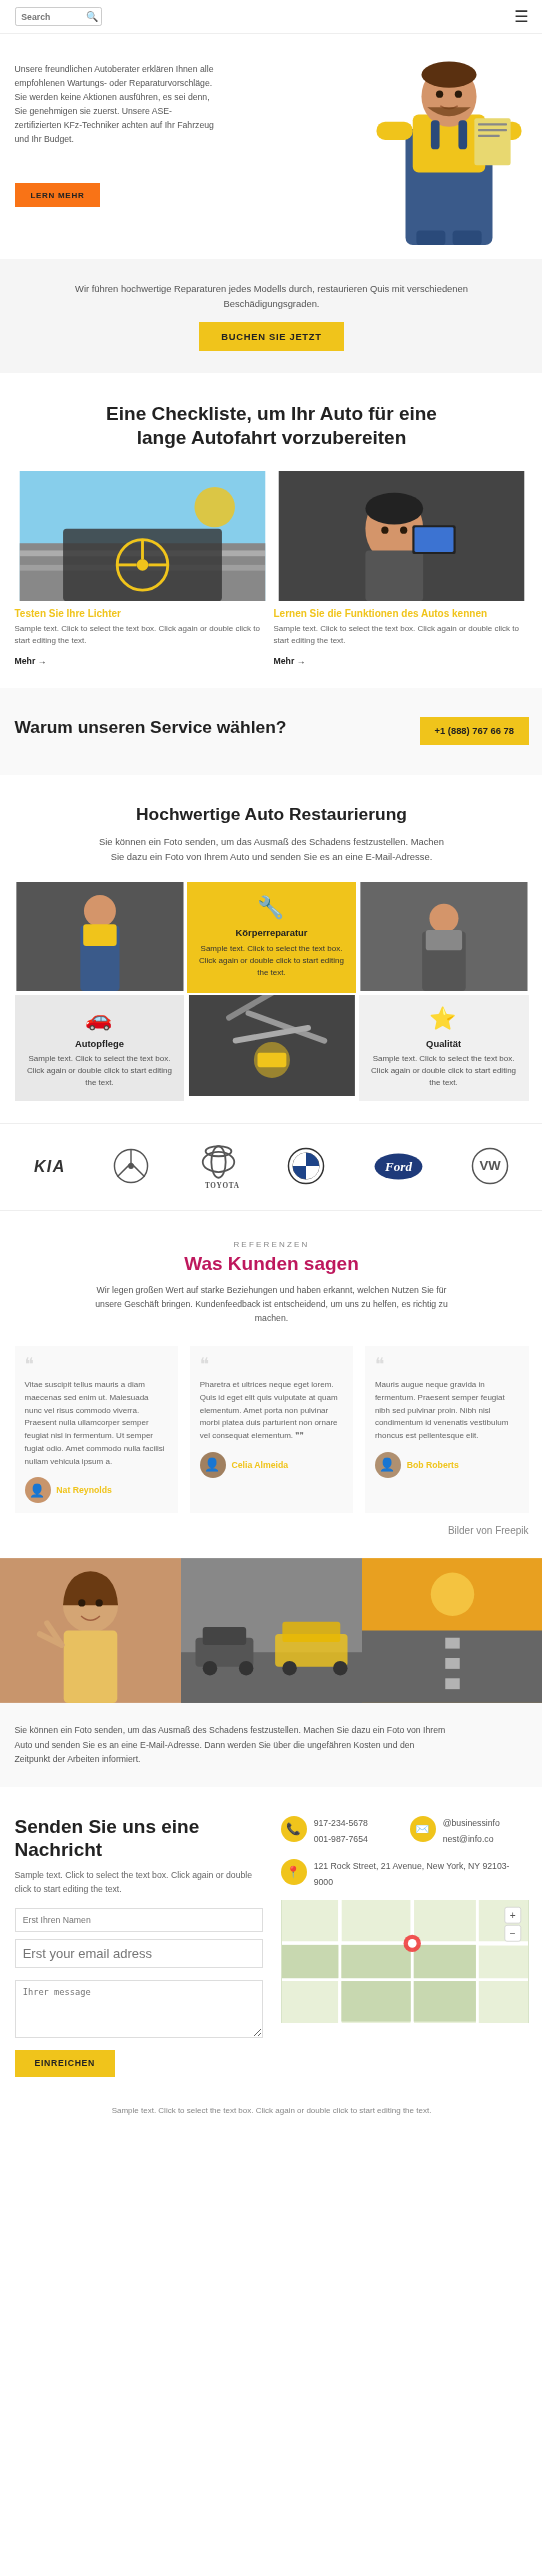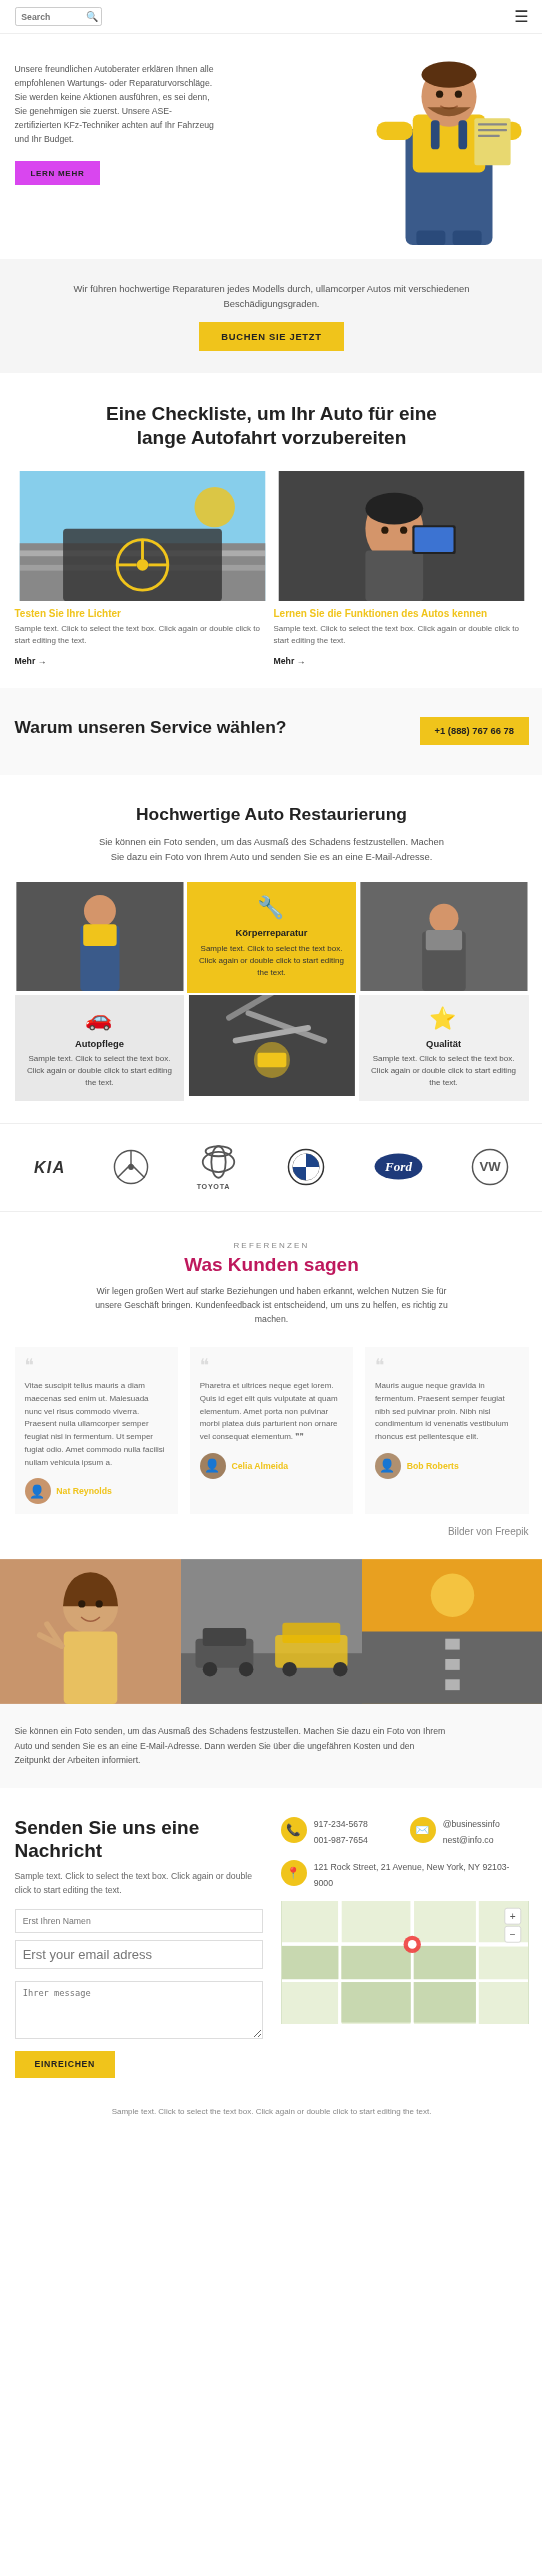--- a/index.html
+++ b/index.html
@@ -14,21 +14,21 @@
   <div class="header-search" style="display:flex;align-items:center;border:0.7px solid #ccc;border-radius:2.2px;padding:2.9px 5.8px;width:87px;">
     <input type="text" style="border: none; outline: none; font-size: 8.7px; width: 65px;" placeholder="Search">
     <span style="font-size:10px;color:#888;">🔍</span>
   </div>
   <button style="background:none;border:none;font-size:16px;cursor:pointer;color:#333;">☰</button>
 </header>
 
 <section style="position:relative;padding:29px 14.5px 14.5px 14.5px;background:#fff;display:flex;align-items:flex-start;min-height:217px;overflow:hidden;">
   <div style="flex:1;max-width:246px;z-index:2;">
     <p style="font-size:8.7px;color:#555;line-height:1.6;margin-bottom:14.5px;max-width:203px;">Unsere freundlichen Autoberater erklären Ihnen alle empfohlenen Wartungs- oder Reparaturvorschläge. Sie werden keine Aktionen ausführen, es sei denn, Sie genehmigen sie zuerst. Unsere ASE-zertifizierten KFz-Techniker achten auf Ihr Fahrzeug und Ihr Budget.</p>
-    <button style="background:#d946ef;color:#222;border:none;padding:7.2px 16px;font-size:8px;font-weight:bold;cursor:pointer;text-transform:uppercase;letter-spacing:0.7px;">LERN MEHR</button>
+    <button style="background:#f97316;color:#222;border:none;padding:7.2px 16px;font-size:8px;font-weight:bold;cursor:pointer;text-transform:uppercase;letter-spacing:0.7px;margin-top:22px;">LERN MEHR</button>
   </div>
   <div style="position:absolute;right:7.2px;top:7.2px;width:174px;height:203px;overflow:hidden;">
     
     <svg width="174" height="203" viewBox="0 0 240 280" xmlns="http://www.w3.org/2000/svg">
 
       <rect x="60" y="120" width="120" height="160" rx="10" fill="#3a5a8a"></rect>
 
       <rect x="70" y="100" width="100" height="80" rx="8" fill="#f0c41b"></rect>
 
       <ellipse cx="120" cy="75" rx="38" ry="42" fill="#d4956a"></ellipse>
@@ -52,21 +52,21 @@
       <rect x="95" y="108" width="12" height="40" rx="5" fill="#2a4a7a"></rect>
       <rect x="133" y="108" width="12" height="40" rx="5" fill="#2a4a7a"></rect>
 
       <rect x="75" y="260" width="40" height="20" rx="5" fill="#2a4a7a"></rect>
       <rect x="125" y="260" width="40" height="20" rx="5" fill="#2a4a7a"></rect>
     </svg>
   </div>
 </section>
 
 <section style="background:#f5f5f5;padding:22px 14.5px;text-align:center;margin-top:7.2px;">
-  <p style="font-size:9.4px;color:#555;margin-bottom:11.6px;max-width:405px;margin-left:auto;margin-right:auto;line-height:1.6;">Wir führen hochwertige Reparaturen jedes Modells durch, ullamcorper Autos mit verschiedenen Beschädigungsgraden.</p>
+  <p style="font-size:9.4px;color:#555;margin-bottom:11.6px;max-width:405px;margin-left:auto;margin-right:auto;line-height:1.6;">Wir führen hochwertige Reparaturen jedes Modells durch, restaurieren Quis mit verschiedenen Beschädigungsgraden.</p>
   <button style="background:#f0c41b;color:#222;border:none;padding:8.7px 22px;font-size:9.4px;font-weight:bold;cursor:pointer;text-transform:uppercase;letter-spacing:0.7px;">BUCHEN SIE JETZT</button>
 </section>
 
 <section style="padding:29px 14.5px 22px;text-align:center;">
   <h2 style="font-size:19px;font-weight:bold;color:#222;max-width:333px;margin:0 auto 20px;line-height:1.3;">Eine Checkliste, um Ihr Auto für eine lange Autofahrt vorzubereiten</h2>
   <div style="display:grid;grid-template-columns:1fr 1fr;gap:4px;text-align:left;">
 
     <div>
       <div style="width:100%;height:130px;overflow:hidden;">
         <svg width="100%" height="130" viewBox="0 0 340 180" xmlns="http://www.w3.org/2000/svg">
@@ -185,21 +185,21 @@
   <div style="text-align:center;">
     <svg width="36" height="36" viewBox="0 0 50 50" xmlns="http://www.w3.org/2000/svg">
       <circle cx="25" cy="25" r="23" stroke="#555" stroke-width="2" fill="none"></circle>
       <circle cx="25" cy="25" r="4" fill="#555"></circle>
       <line x1="25" y1="2" x2="25" y2="21" stroke="#555" stroke-width="2"></line>
       <line x1="25" y1="21" x2="6" y2="40" stroke="#555" stroke-width="2"></line>
       <line x1="25" y1="21" x2="44" y2="40" stroke="#555" stroke-width="2"></line>
     </svg>
   </div>
 
-  <div style="text-align:left;">
+  <div style="text-align:right;font-family:Liberation Serif, serif;">
     <svg width="43" height="36" viewBox="0 0 60 50" xmlns="http://www.w3.org/2000/svg">
       <ellipse cx="30" cy="25" rx="22" ry="14" stroke="#555" stroke-width="2.5" fill="none"></ellipse>
       <ellipse cx="30" cy="25" rx="10" ry="22" stroke="#555" stroke-width="2.5" fill="none"></ellipse>
       <ellipse cx="30" cy="10" rx="18" ry="7" stroke="#555" stroke-width="2.5" fill="none"></ellipse>
     </svg>
     <div style="font-size:7.2px;font-weight:bold;color:#555;letter-spacing:0.7px;">TOYOTA</div>
   </div>
 
   <div>
     <svg width="38" height="38" viewBox="0 0 52 52" xmlns="http://www.w3.org/2000/svg">

